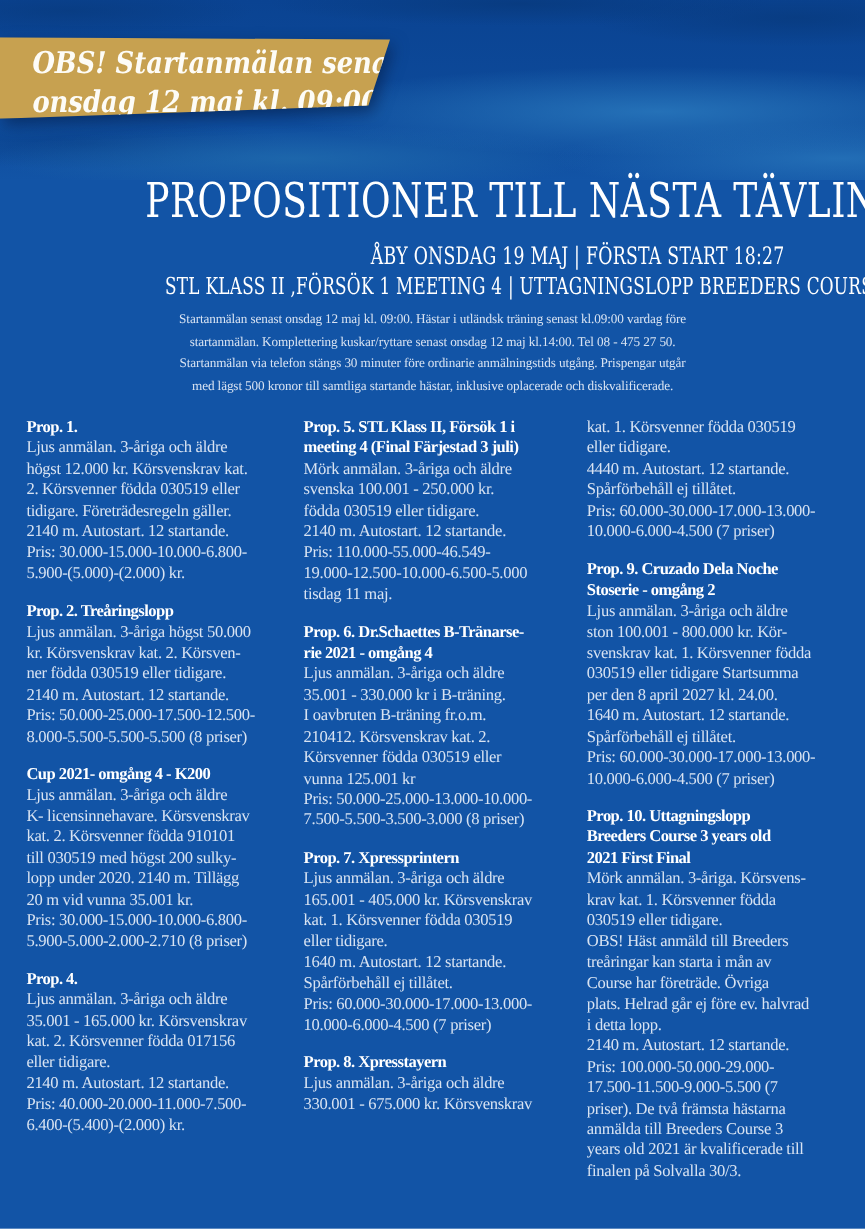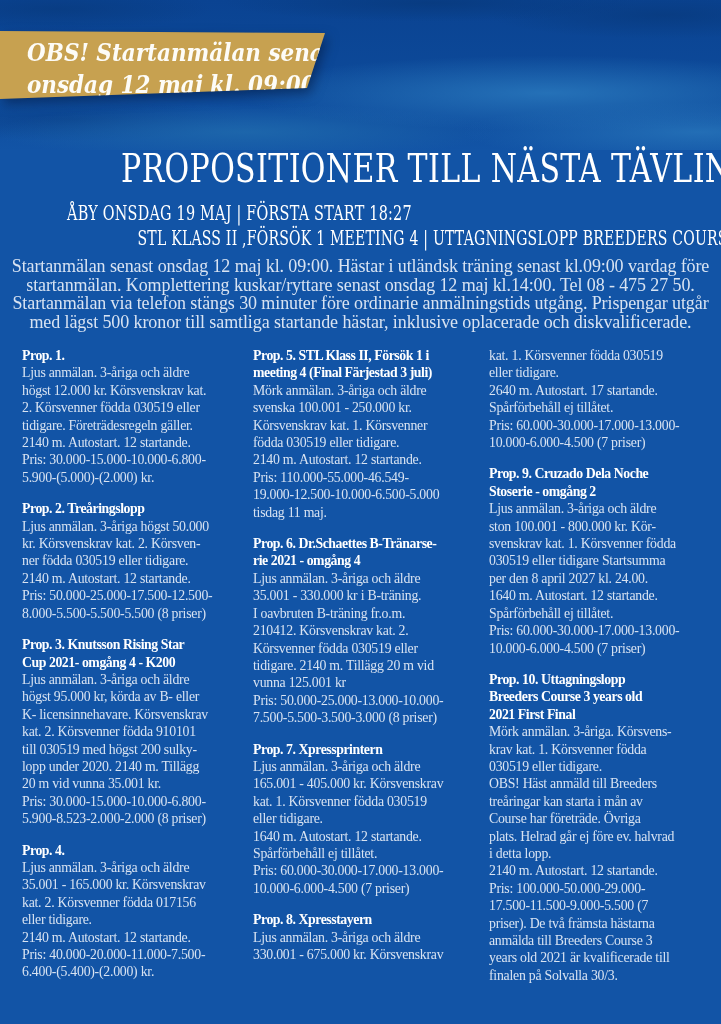--- a/index.html
+++ b/index.html
@@ -42,30 +42,30 @@
     transform:scaleX(.86);transform-origin:left center;white-space:nowrap;}
 
   .page-title{
     position:absolute;top:146px;left:0;right:0;margin:0;text-align:center;
     font-family:"DejaVu Serif",serif;font-weight:normal;color:var(--text-white);
     font-size:40px;line-height:44px;white-space:nowrap;
   }
   .page-title span{display:inline-block;transform:scaleX(.75);transform-origin:center;letter-spacing:.5px;}
 
   .subtitle{
-    position:absolute;left:0;right:0;text-align:left;
+    position:absolute;left:0;right:0;text-align:right;
     font-family:"DejaVu Serif",serif;color:var(--text-white);white-space:nowrap;
   }
   .subtitle span{display:inline-block;transform:scaleX(.72);transform-origin:center;letter-spacing:.3px;}
   .sub1{top:201px;font-size:20px;line-height:24px;}
   .sub2{top:227px;font-size:19.5px;line-height:23px;}
 
   .intro{position:absolute;top:257px;left:0;right:0;text-align:center;}
   .intro-line{
-    font-size:18px;line-height:18.6px;color:var(--text-light);
+    font-size:11px;line-height:18.6px;color:var(--text-light);
     letter-spacing:-.1px;white-space:nowrap;
   }
 
   .columns{position:absolute;top:347px;left:22px;display:flex;align-items:flex-start;justify-content:center;}
   .col{width:227px;flex:none;}
   .col:nth-child(2){margin-left:4px;}
   .col:nth-child(3){margin-left:9px;width:221px;}
   .block{margin-bottom:14px;}
   .block:last-child{margin-bottom:12px;}
   .bt{
@@ -127,65 +127,61 @@
         <div class="block">
           <div class="bt">Prop. 2. Treåringslopp</div>
           <div class="bl">Ljus anmälan. 3-åriga högst 50.000</div>
           <div class="bl">kr. Körsvenskrav kat. 2. Körsven-</div>
           <div class="bl">ner födda 030519 eller tidigare.</div>
           <div class="bl">2140 m. Autostart. 12 startande.</div>
           <div class="bl">Pris: 50.000-25.000-17.500-12.500-</div>
           <div class="bl">8.000-5.500-5.500-5.500 (8 priser)</div>
         </div>
         <div class="block">
-          <div class="bt">Prop. 3. Knutsson Rising Star</div>
           <div class="bt">Cup 2021- omgång 4 - K200</div>
           <div class="bl">Ljus anmälan. 3-åriga och äldre</div>
-          <div class="bl">högst 95.000 kr, körda av B- eller</div>
           <div class="bl">K- licensinnehavare. Körsvenskrav</div>
           <div class="bl">kat. 2. Körsvenner födda 910101</div>
           <div class="bl">till 030519 med högst 200 sulky-</div>
           <div class="bl">lopp under 2020. 2140 m. Tillägg</div>
           <div class="bl">20 m vid vunna 35.001 kr.</div>
           <div class="bl">Pris: 30.000-15.000-10.000-6.800-</div>
-          <div class="bl">5.900-8.523-2.000-2.000 (8 priser)</div>
+          <div class="bl">5.900-5.000-2.000-2.710 (8 priser)</div>
         </div>
         <div class="block">
           <div class="bt">Prop. 4.</div>
           <div class="bl">Ljus anmälan. 3-åriga och äldre</div>
           <div class="bl">35.001 - 165.000 kr. Körsvenskrav</div>
           <div class="bl">kat. 2. Körsvenner födda 017156</div>
           <div class="bl">eller tidigare.</div>
           <div class="bl">2140 m. Autostart. 12 startande.</div>
           <div class="bl">Pris: 40.000-20.000-11.000-7.500-</div>
           <div class="bl">6.400-(5.400)-(2.000) kr.</div>
         </div>
       </div>
       <div class="col">
         <div class="block">
           <div class="bt">Prop. 5. STL Klass II, Försök 1 i</div>
           <div class="bt">meeting 4 (Final Färjestad 3 juli)</div>
           <div class="bl">Mörk anmälan. 3-åriga och äldre</div>
           <div class="bl">svenska 100.001 - 250.000 kr.</div>
-          <div class="bl">Körsvenskrav kat. 1. Körsvenner</div>
           <div class="bl">födda 030519 eller tidigare.</div>
           <div class="bl">2140 m. Autostart. 12 startande.</div>
           <div class="bl">Pris: 110.000-55.000-46.549-</div>
           <div class="bl">19.000-12.500-10.000-6.500-5.000</div>
           <div class="bl">tisdag 11 maj.</div>
         </div>
         <div class="block">
           <div class="bt">Prop. 6. Dr.Schaettes B-Tränarse-</div>
           <div class="bt">rie 2021 - omgång 4</div>
           <div class="bl">Ljus anmälan. 3-åriga och äldre</div>
           <div class="bl">35.001 - 330.000 kr i B-träning.</div>
           <div class="bl">I oavbruten B-träning fr.o.m.</div>
           <div class="bl">210412. Körsvenskrav kat. 2.</div>
           <div class="bl">Körsvenner födda 030519 eller</div>
-          <div class="bl">tidigare. 2140 m. Tillägg 20 m vid</div>
           <div class="bl">vunna 125.001 kr</div>
           <div class="bl">Pris: 50.000-25.000-13.000-10.000-</div>
           <div class="bl">7.500-5.500-3.500-3.000 (8 priser)</div>
         </div>
         <div class="block">
           <div class="bt">Prop. 7. Xpressprintern</div>
           <div class="bl">Ljus anmälan. 3-åriga och äldre</div>
           <div class="bl">165.001 - 405.000 kr. Körsvenskrav</div>
           <div class="bl">kat. 1. Körsvenner födda 030519</div>
           <div class="bl">eller tidigare.</div>
@@ -197,21 +193,21 @@
         <div class="block">
           <div class="bt">Prop. 8. Xpresstayern</div>
           <div class="bl">Ljus anmälan. 3-åriga och äldre</div>
           <div class="bl">330.001 - 675.000 kr. Körsvenskrav</div>
         </div>
       </div>
       <div class="col">
         <div class="block">
           <div class="bl">kat. 1. Körsvenner födda 030519</div>
           <div class="bl">eller tidigare.</div>
-          <div class="bl">2640 m. Autostart. 17 startande.</div>
+          <div class="bl">4440 m. Autostart. 12 startande.</div>
           <div class="bl">Spårförbehåll ej tillåtet.</div>
           <div class="bl">Pris: 60.000-30.000-17.000-13.000-</div>
           <div class="bl">10.000-6.000-4.500 (7 priser)</div>
         </div>
         <div class="block">
           <div class="bt">Prop. 9. Cruzado Dela Noche</div>
           <div class="bt">Stoserie - omgång 2</div>
           <div class="bl">Ljus anmälan. 3-åriga och äldre</div>
           <div class="bl">ston 100.001 - 800.000 kr. Kör-</div>
           <div class="bl">svenskrav kat. 1. Körsvenner födda</div>

